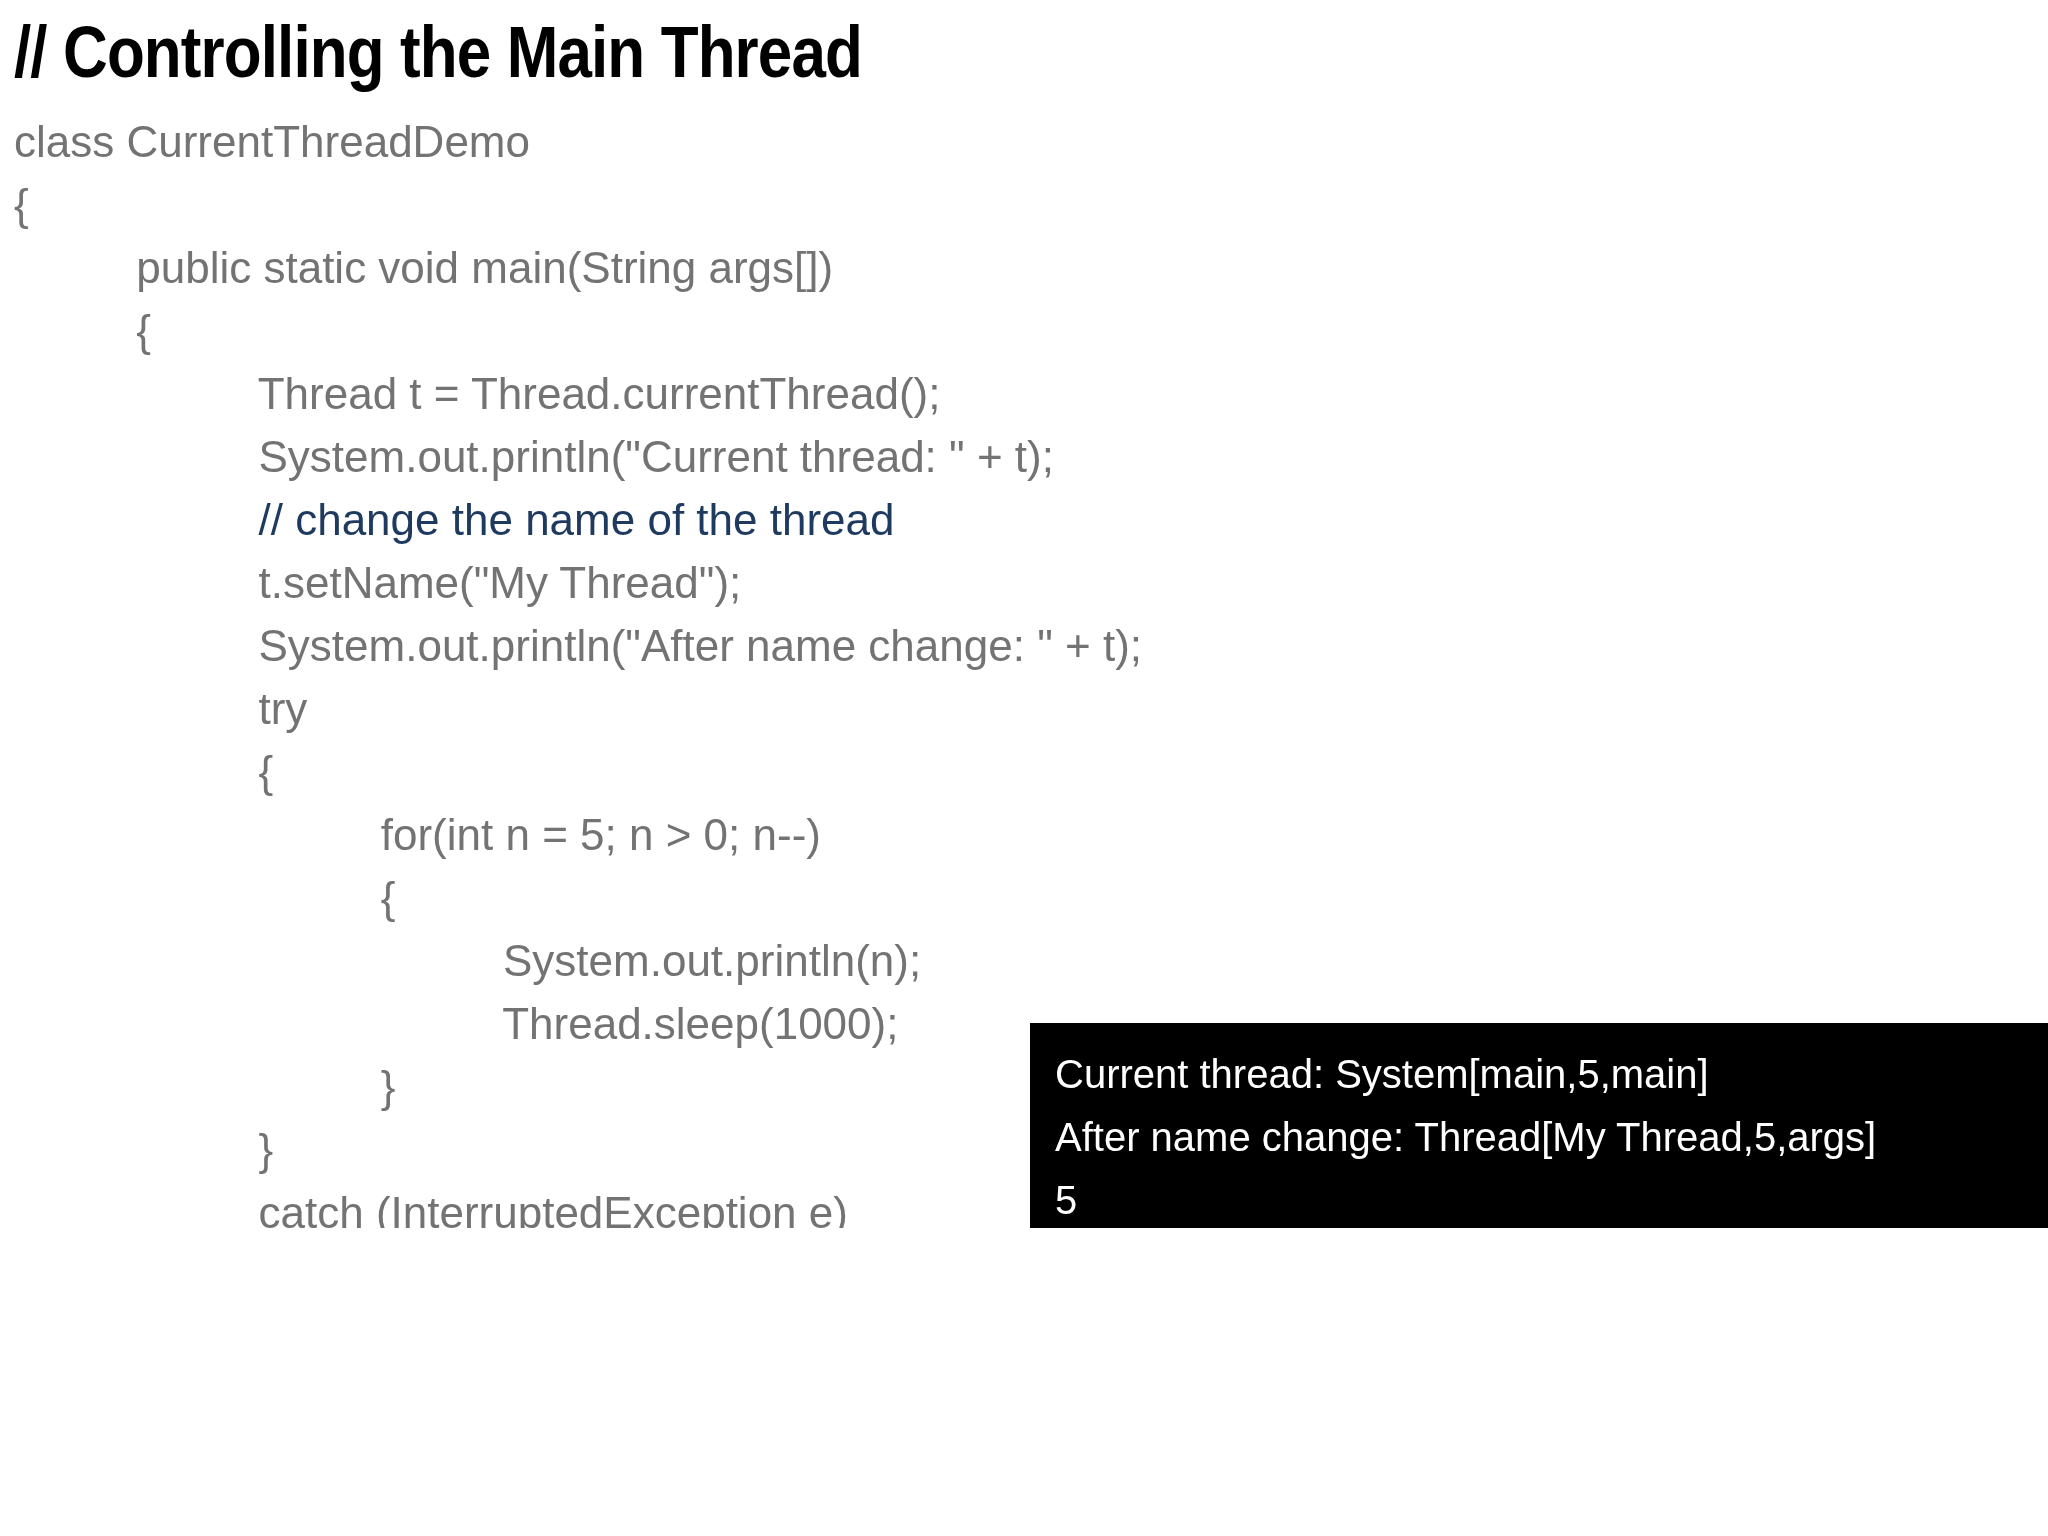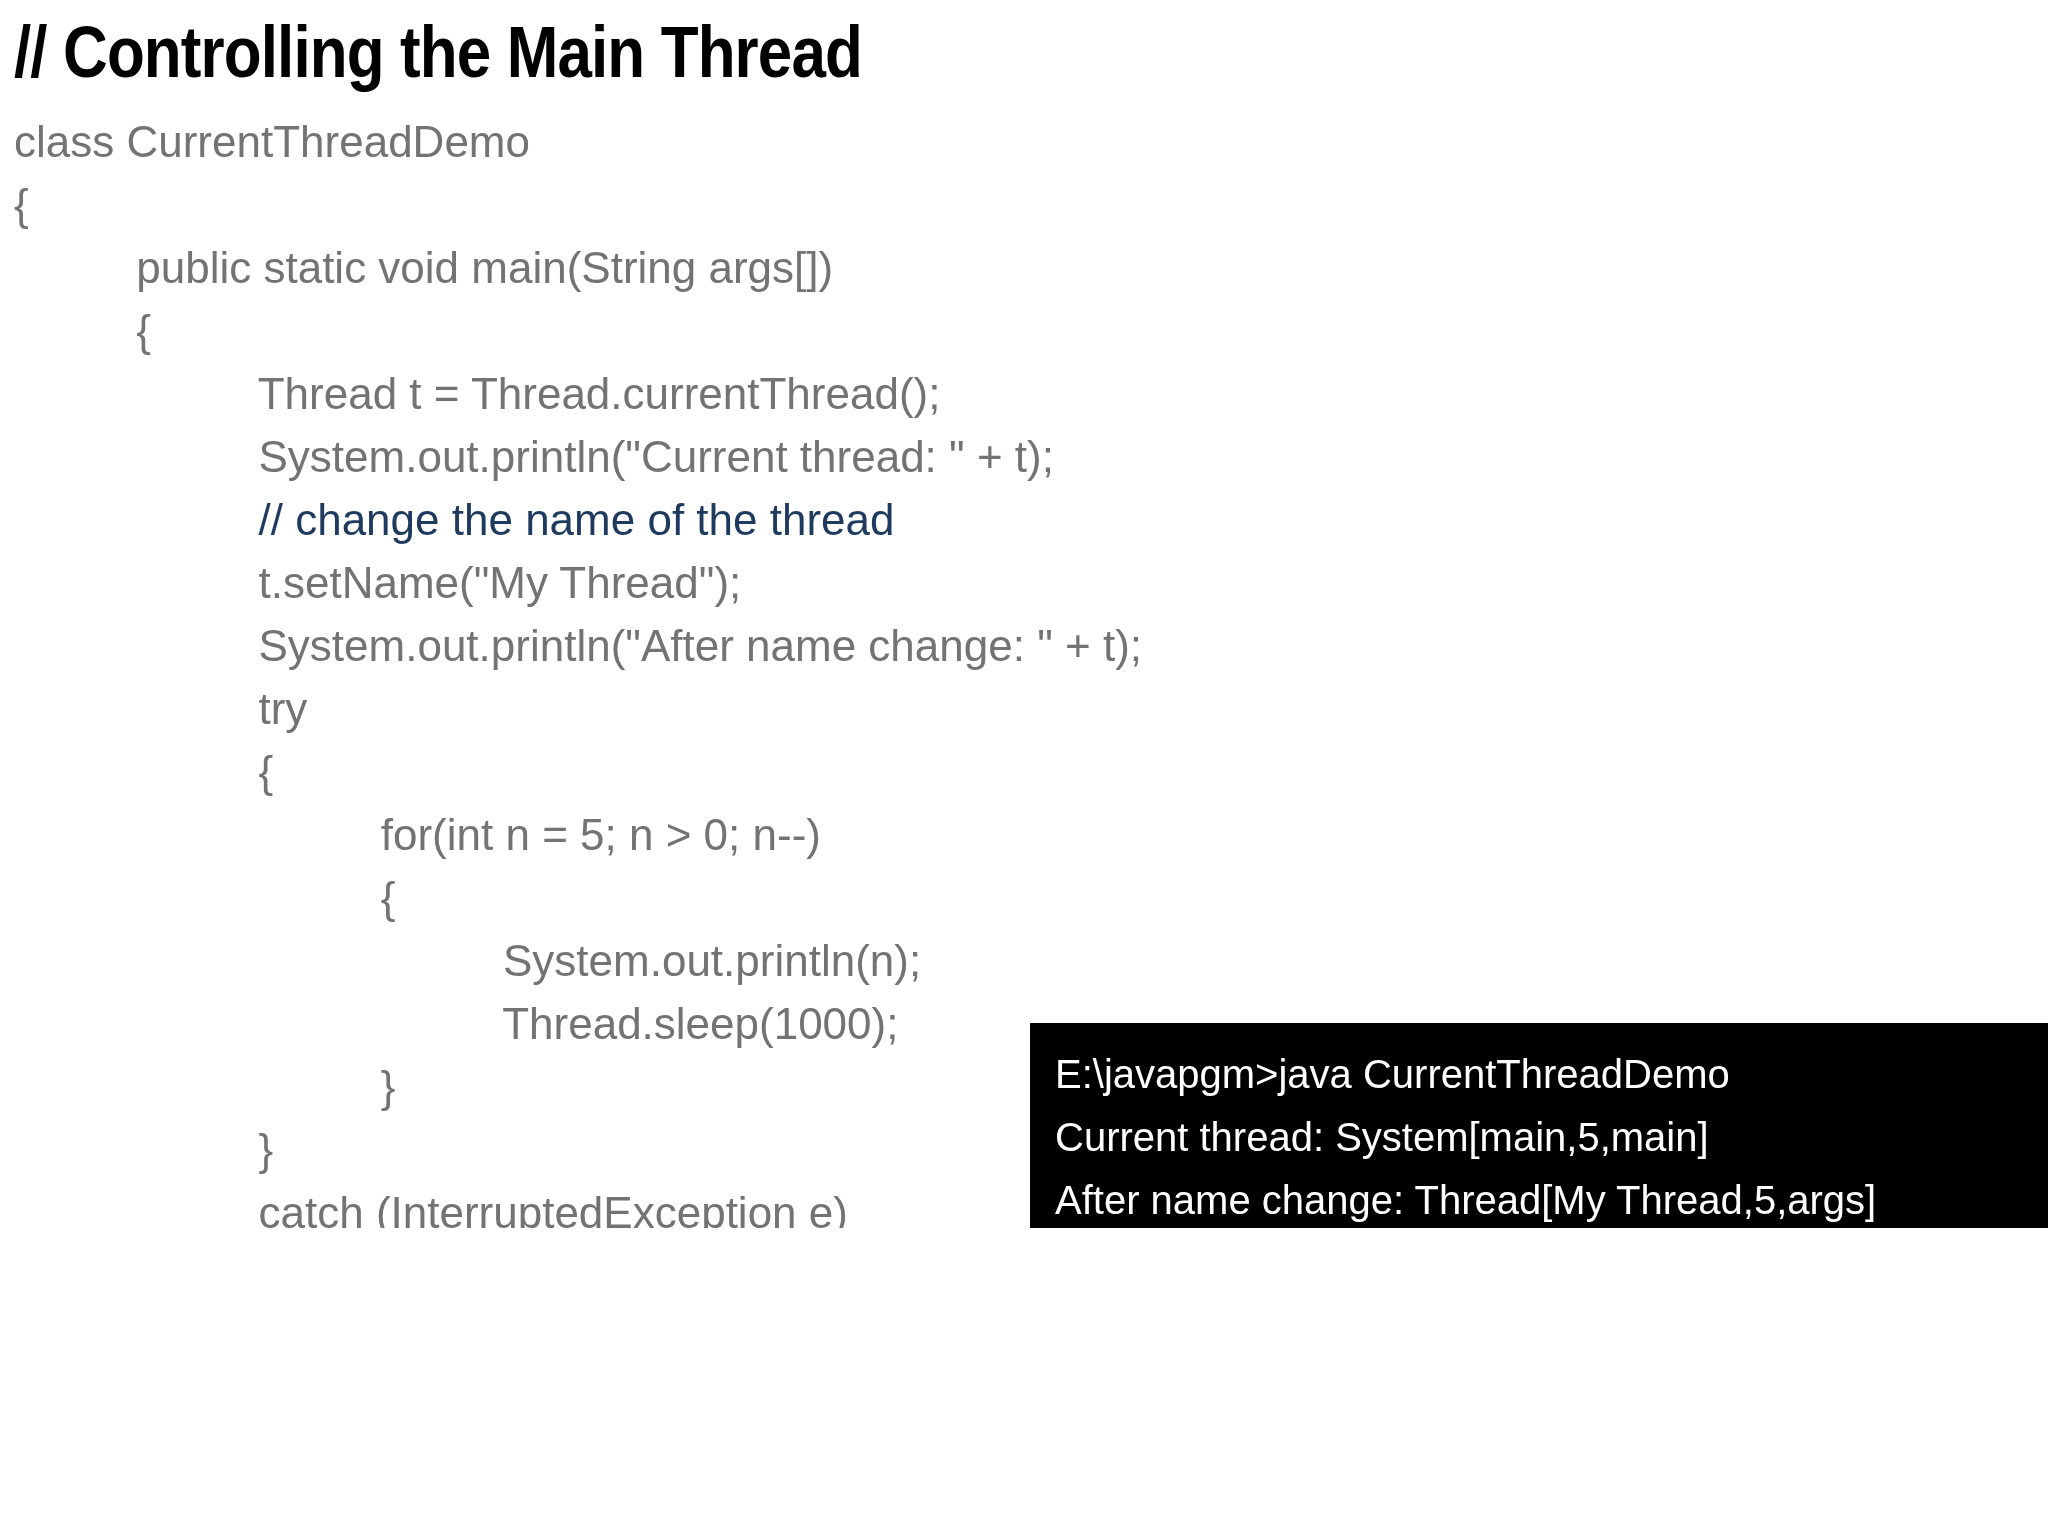--- a/index.html
+++ b/index.html
@@ -88,21 +88,20 @@
 <body>
 
 <div id="slide" style="background: rgb(255, 255, 255);">
 
   <div id="slide-title">// Controlling the Main Thread</div>
 
   <div id="code-block"><span class="code-line">class CurrentThreadDemo</span><span class="code-line">{</span><span class="code-line">          public static void main(String args[])</span><span class="code-line">          {</span><span class="code-line">                    Thread t = Thread.currentThread();</span><span class="code-line">                    System.out.println("Current thread: " + t);</span><span class="code-line comment" style="color: rgb(31, 58, 95);">                    // change the name of the thread</span><span class="code-line">                    t.setName("My Thread");</span><span class="code-line">                    System.out.println("After name change: " + t);</span><span class="code-line">                    try</span><span class="code-line">                    {</span><span class="code-line">                              for(int n = 5; n &gt; 0; n--)</span><span class="code-line">                              {</span><span class="code-line">                                        System.out.println(n);</span><span class="code-line">                                        Thread.sleep(1000);</span><span class="code-line">                              }</span><span class="code-line">                    }</span><span class="code-line">                    catch (InterruptedException e)</span><span class="code-line">                    {</span><span class="code-line">                              System.out.println("Main thread interrupted");</span><span class="code-line">                    }</span><span class="code-line">          }</span><span class="code-line">}</span></div>
 
   <div id="console-window" style="background: rgb(0, 0, 0);">
     <div id="console-lines" style="color: rgb(255, 255, 255);">
-        <span class="console-line">E:\javapgm&gt;java CurrentThreadDemo</span>
         <span class="console-line">Current thread: System[main,5,main]</span>
         <span class="console-line">After name change: Thread[My Thread,5,args]</span>
         <span class="console-line">5</span>
         <span class="console-line">4</span>
         <span class="console-line">3</span>
         <span class="console-line">2</span>
         <span class="console-line">1</span>
       </div>
   </div>
 

